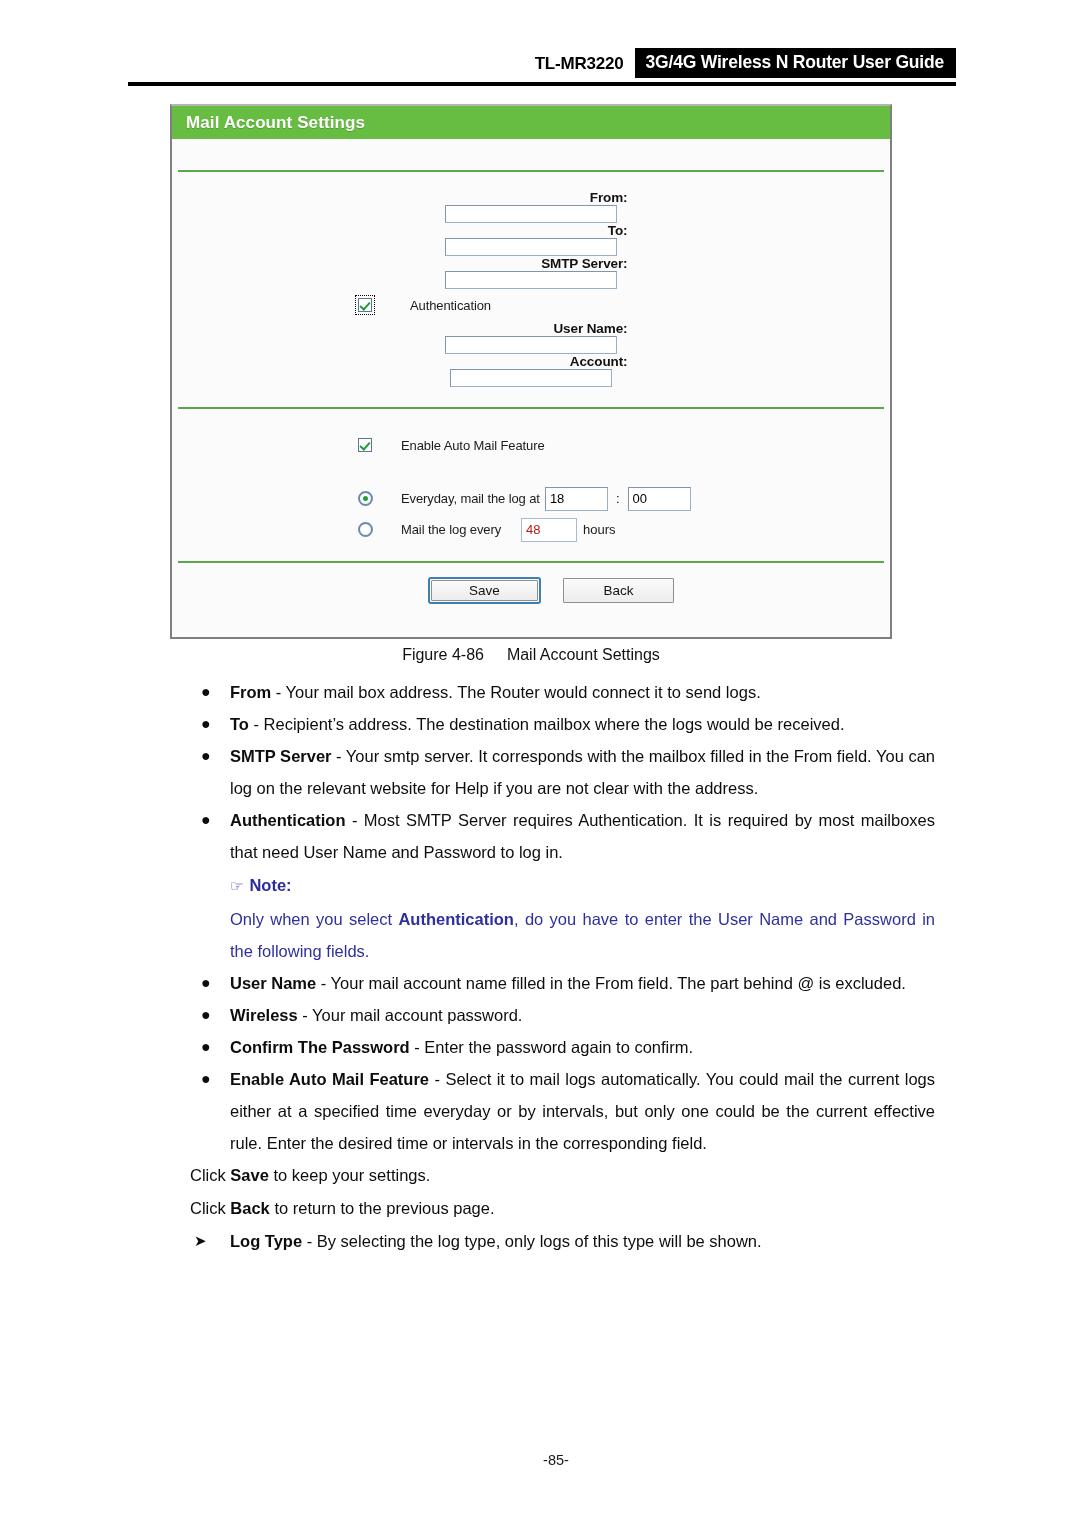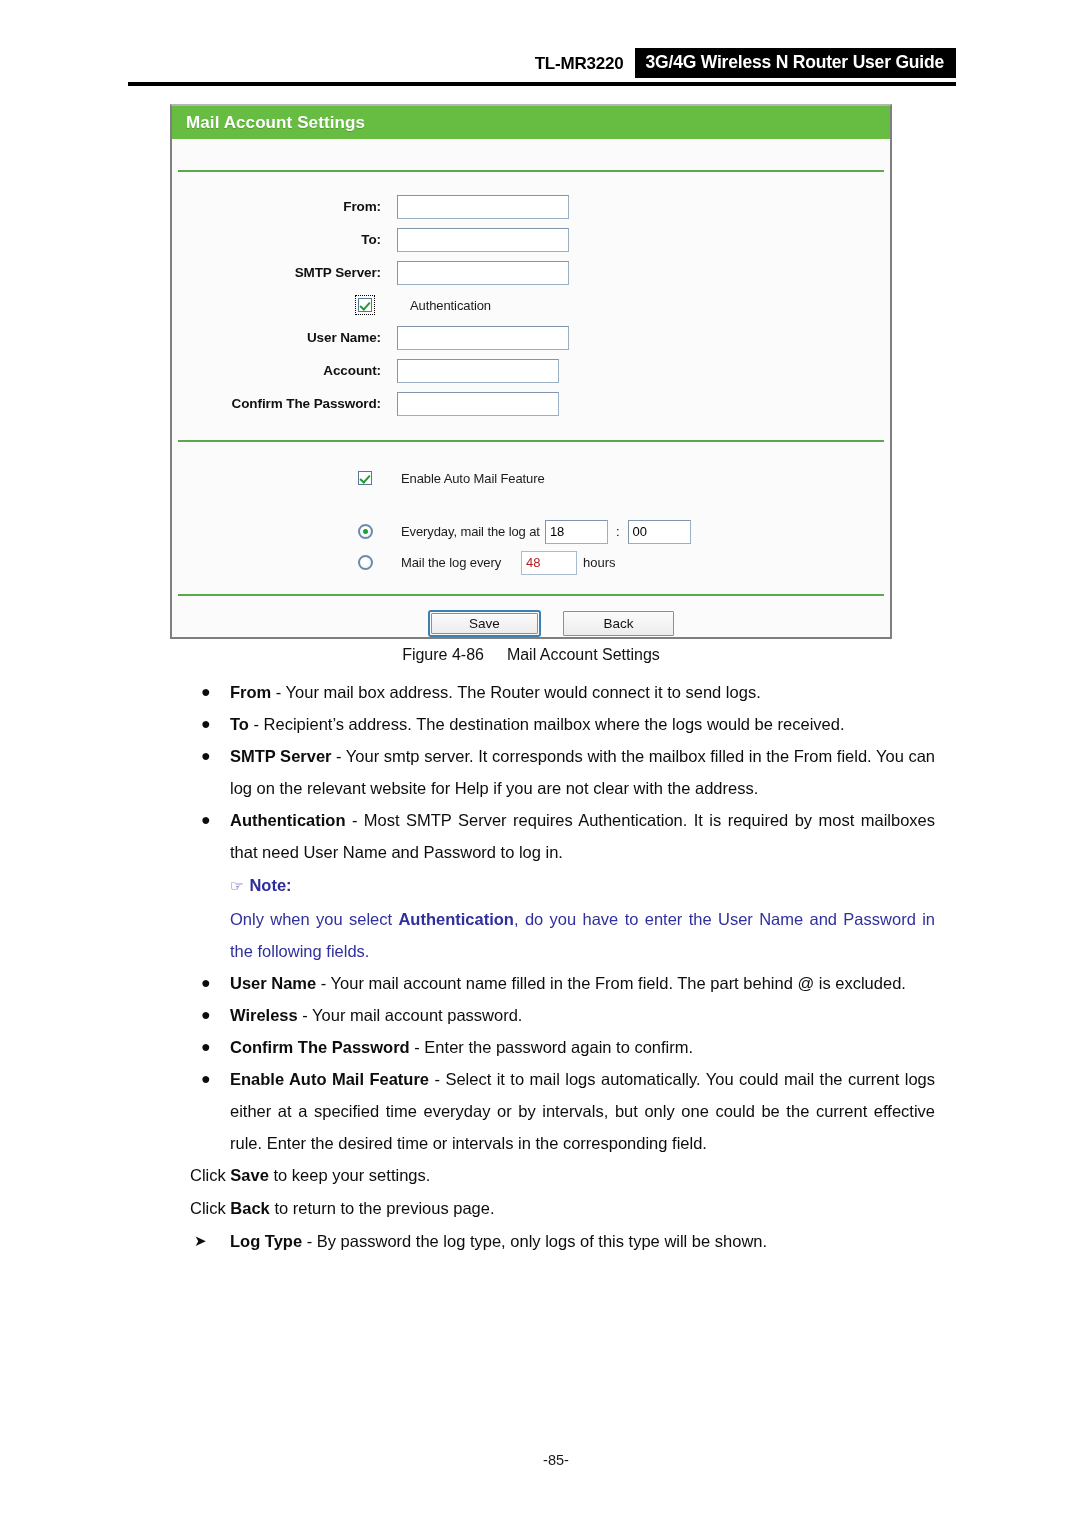--- a/index.html
+++ b/index.html
@@ -106,20 +106,21 @@
     background: #fbfbfb;
   }
   .section-a { padding: 18px 0 20px 0; }
   .section-b { padding: 20px 0 16px 0; }
 
   
   .form-row {
     display: flex;
     align-items: center;
     height: 33px;
+    flex-direction: column;
   }
   .form-label {
     width: 225px;
     text-align: right;
     padding-right: 16px;
     font-size: 13.5px;
     font-weight: bold;
     color: #111;
     box-sizing: border-box;
     letter-spacing: -0.1px;
@@ -412,24 +413,20 @@
       <div class="form-row">
         <div class="form-label">User Name:</div>
         <input class="txt-input w-wide" type="text" value="" style="">
       </div>
 
       <div class="form-row">
         <div class="form-label">Account:</div>
         <input class="txt-input w-mid" type="text" value="" style="">
       </div>
 
-      <div class="form-row">
-        <div class="form-label">Confirm The Password:</div>
-        <input class="txt-input w-mid" type="text" value="" style="">
-      </div>
 
     </div>
 
     <div class="green-sep"></div>
 
     <div class="section section-b">
 
       <div class="check-row">
         <div class="check-spacer"></div>
         <div class="cb-holder">
@@ -537,18 +534,18 @@
   <div class="plain-line">
     <span>Click </span><span class="bold">Save</span><span> to keep your settings.</span>
   </div>
 
   <div class="plain-line">
     <span>Click </span><span class="bold">Back</span><span> to return to the previous page.</span>
   </div>
 
   <div class="arrow-item">
     <span class="arrowmark">➤</span>
-    <span class="bold">Log Type</span><span> - By password the log type, only logs of this type will be shown.</span>
+    <span class="bold">Log Type</span><span> - By selecting the log type, only logs of this type will be shown.</span>
   </div>
 
 </div>
 
 <div class="page-number">-85-</div>
 
 </body></html>

